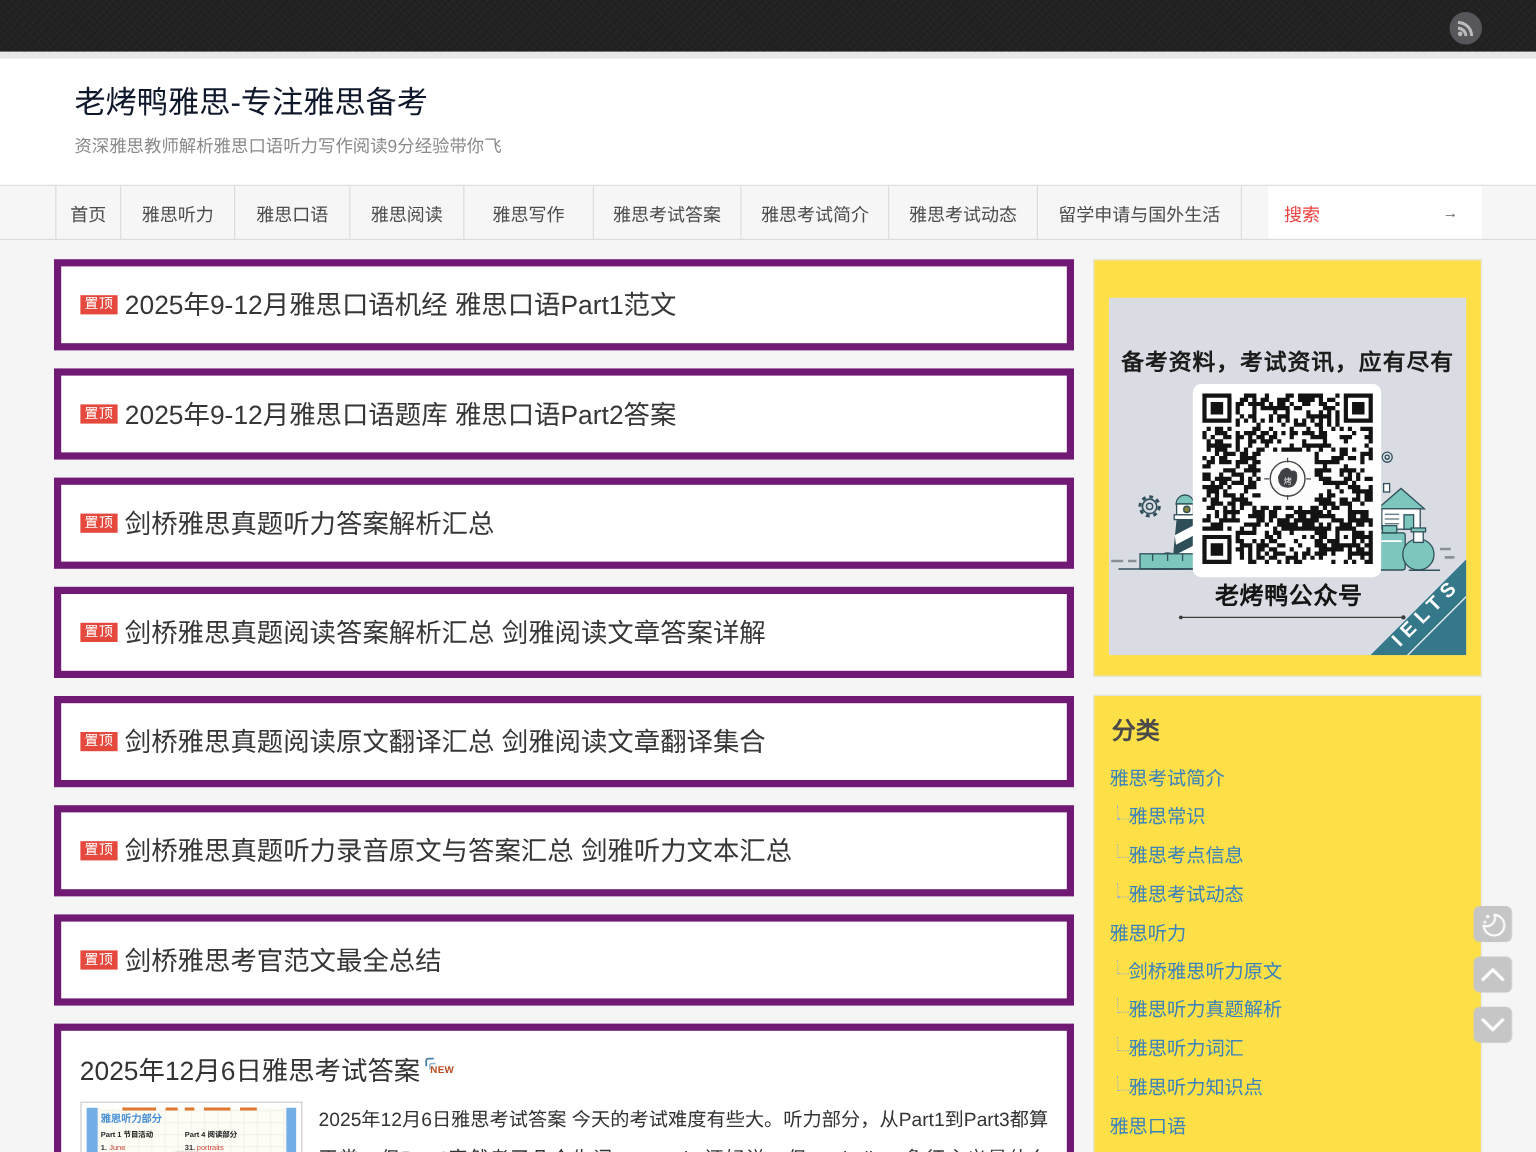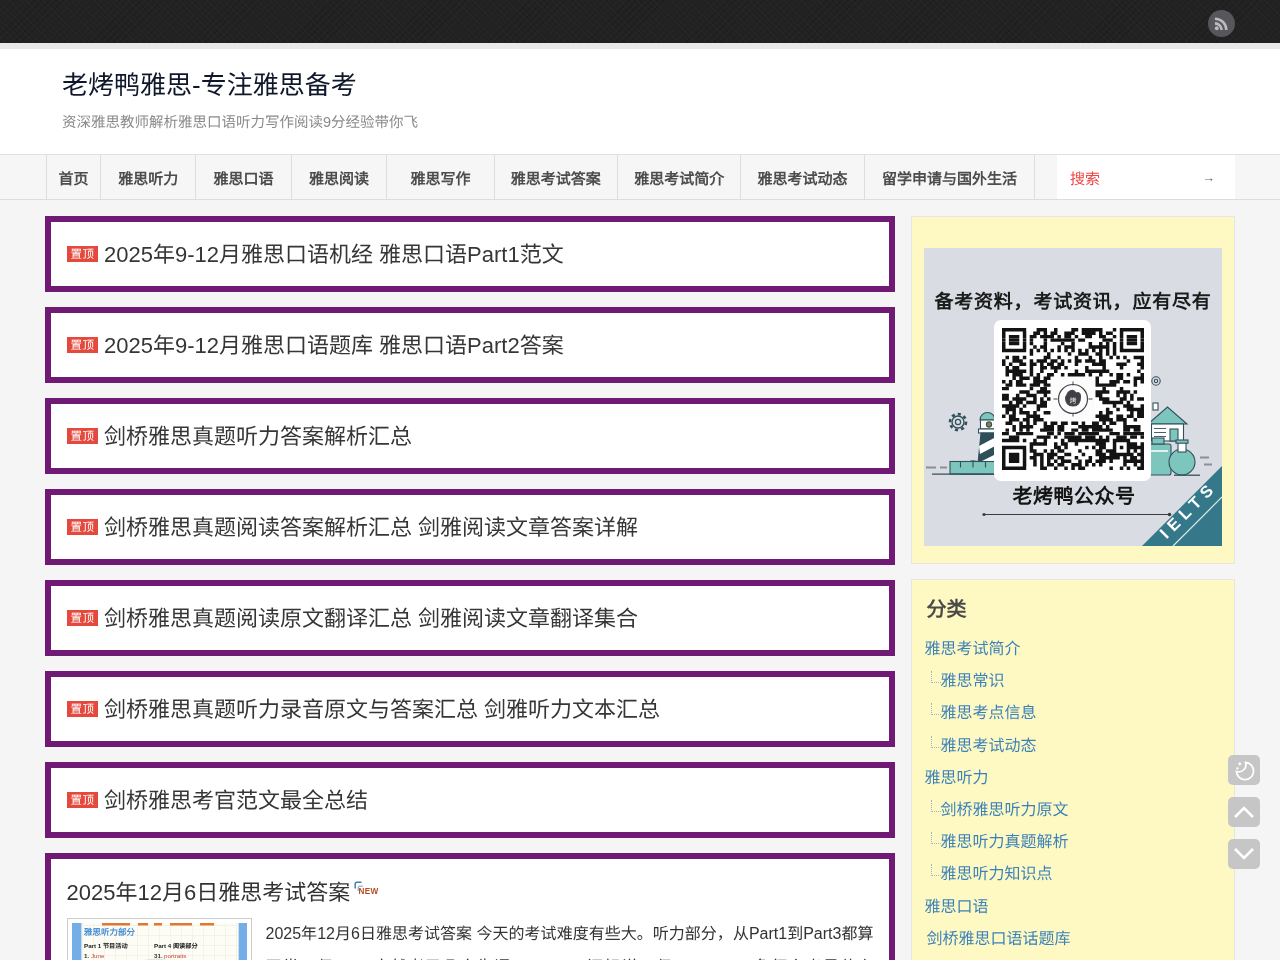--- a/index.html
+++ b/index.html
@@ -10,41 +10,41 @@
 .topbar{height:43px;background:#222;position:relative;background-image:repeating-linear-gradient(45deg,rgba(255,255,255,.018) 0 1px,transparent 1px 4px),repeating-linear-gradient(-45deg,rgba(0,0,0,.13) 0 1px,transparent 1px 5px)}
 .rss{position:absolute;right:45px;top:10px;width:27px;height:27px;border-radius:50%;background:#57575b;display:flex;align-items:center;justify-content:center}
 .strip{height:6px;background:#e9e9e9}
 .header{background:#fff;height:105px;padding-left:62px}
 .header h1{font-size:26px;font-weight:normal;color:#0f172a;padding-top:15px}
 .header p{font-size:14.5px;color:#8a8a8a;margin-top:9px}
 .nav{background:#f6f6f6;border-top:1px solid #e0e0e0;border-bottom:1px solid #dcdcdc;height:44px;position:relative}
 .nav ul{list-style:none;display:flex;margin-left:46px;height:44px}
 .nav li{border-right:1px solid #ddd;height:44px;display:flex;align-items:center}
 .nav li:first-child{border-left:1px solid #ddd}
-.nav li a{font-size:15px;font-weight:bold;color:#4d4d4d;padding:0 17.2px}
+.nav li a{font-size:15px;font-weight:normal;color:#4d4d4d;padding:0 17.2px}
 .nav li.i1 a{padding:0 11.5px}
 .nav li.i5 a{padding:0 23.2px}
 .nav li.i6 a,.nav li.i7 a,.nav li.i8 a{padding:0 16.2px}
 .searchbox{position:absolute;right:45px;top:0;width:178px;height:44px;background:#fff;display:flex;align-items:center;justify-content:space-between}
 .searchbox .ph{color:#ef4444;font-size:15px;margin-left:13px}
 .searchbox .arr{color:#666;font-size:13px;margin-right:20px}
 .content{width:1190px;margin:0 auto;padding-top:16px;display:flex}
 .main{width:850px}
 .card{background:#fff;border:6px solid #701a75;margin-bottom:15px}
 .pin{height:64px;display:flex;align-items:center;padding:0 16px}
 .pin .t{position:relative;top:-2px}
 .badge{background:#e5493d;color:#fff;font-size:11.5px;padding:2px 3.5px;line-height:12.5px;margin-right:6px;flex:none;letter-spacing:0.5px}
 .pin .t{font-size:22px;color:#363636;white-space:nowrap}
 .article{padding:12px 15.5px 17px;min-height:300px}
 .article h2{font-size:22px;font-weight:normal;color:#333;margin-top:3px;margin-bottom:12px}
 .article h2 .new{display:inline-block;vertical-align:4px;margin-left:4px}
 .thumb{float:left;border:1px solid #ccc;padding:4px;background:#fff;margin-right:14px}
 .article .p{font-size:16px;line-height:32.5px;color:#333;text-align:justify}
 .side{width:324px;margin-left:15.5px}
-.widget{background:#fef9c3;border:1px solid #e5e5e5;margin-bottom:15px;padding:13px}
+.widget{background:#fde047;border:1px solid #e5e5e5;margin-bottom:15px;padding:13px}
 .widget.img{padding:13px 12px 17px 12px}
 .widget.img svg{display:block;margin-top:18px}
 .widget h3{font-size:20px;font-weight:bold;color:#4a4a4a;margin:0 0 9px 2px}
 .cats{list-style:none}
 .cats li{height:32.2px;display:flex;align-items:center}
 .cats a{color:#3b82ba;font-size:16px}
 .cats .c{padding-left:2px}
 .cats .c .tree{display:inline-block;width:9px;height:11px;border-left:1px dotted #a8b4bb;border-bottom:1px dotted #a8b4bb;margin:0 0 4px 4px}
 .floaters{position:fixed;right:20px;top:755px;width:32px}
 .fbtn{width:32px;height:30px;background:#c6c6c6;border-radius:5px;margin-bottom:12px;display:flex;align-items:center;justify-content:center}
@@ -276,20 +276,24 @@
         <li class="c">
             <span class="tree"></span>
             <a>剑桥雅思听力原文</a>
           </li>
         <li class="c">
             <span class="tree"></span>
             <a>雅思听力真题解析</a>
           </li>
         <li class="c">
             <span class="tree"></span>
+            <a>雅思听力词汇</a>
+          </li>
+        <li class="c">
+            <span class="tree"></span>
             <a>雅思听力知识点</a>
           </li>
         <li>
             <a>雅思口语</a>
           </li>
         <li class="c">
             <a>剑桥雅思口语话题库</a>
           </li>
       </ul>
     </div>

